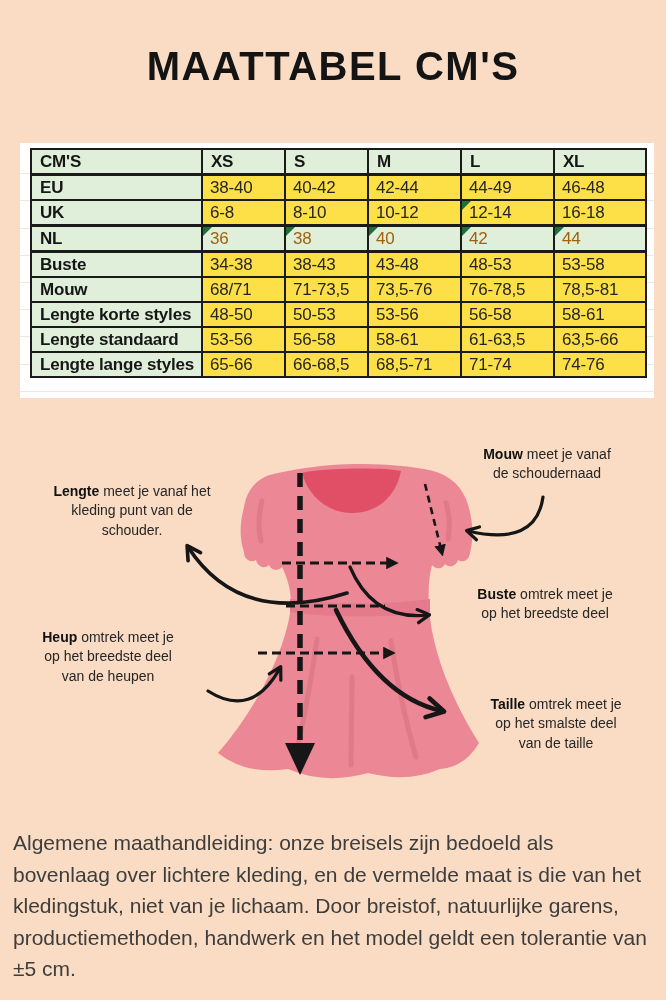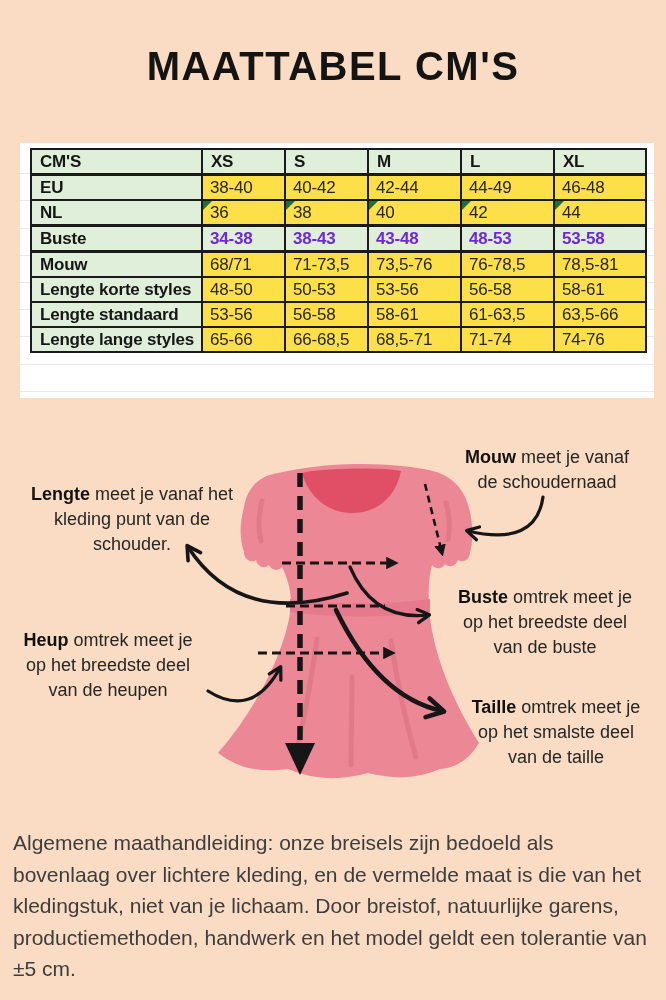--- a/index.html
+++ b/index.html
@@ -31,31 +31,31 @@
     font-size:17px; text-align:left; vertical-align:middle;
     position:relative; white-space:nowrap; letter-spacing:-0.2px;
   }
   .size-table th { background:#e0efda; font-weight:700; color:#161616;padding-left:8px; }
   .size-table td { background:#fde047; font-weight:400; color:#262626; }
   .size-table thead th { border-bottom-width:3px; }
   .size-table tbody tr:nth-child(2) th,
   .size-table tbody tr:nth-child(2) td { border-bottom-width:3px; }
   .size-table tbody tr:nth-child(3) td,
   .size-table tbody tr:nth-child(3) th { border-bottom-width:3px; }
-  .size-table tbody tr:nth-child(3) td { background:#e0efda; font-weight:700; color:#6d28d9; }
+  .size-table tbody tr:nth-child(3) td { background:#e0efda; font-weight:400; color:#a16207; }
   .flag {
     position:absolute; top:0; left:0; width:0; height:0;
     border-top:9px solid #1e6f38; border-right:9px solid transparent;
   }
   
   .figure { position:absolute; left:0; top:425px; width:666px; height:385px; }
   .figure svg { position:absolute; left:0; top:0; }
   .note {
     position:absolute; text-align:center;
-    font-size:18px; line-height:1.38; color:#262626;
+    font-size:14px; line-height:1.38; color:#262626;
   }
   .note b { font-weight:700; color:#111111; }
   .note-lengte { left:0px;   top:57px;  width:240px;padding-left:12px; }
   .note-mouw   { left:428px; top:20px;  width:238px; }
   .note-buste  { left:424px; top:160px; width:242px; }
   .note-taille { left:446px; top:270px; width:220px; }
   .note-heup   { left:2px;   top:203px; width:212px; }
   
   .footer {
     position:absolute; left:13px; top:827px; width:640px;
@@ -91,20 +91,28 @@
         </tr>
     </thead>
     <tbody>
         <tr>
           <th>EU</th>
           <td>38-40</td>
           <td>40-42</td>
           <td>42-44</td>
           <td>44-49</td>
           <td>46-48</td>
+        </tr>
+        <tr>
+          <th>UK</th>
+          <td>6-8</td>
+          <td>8-10</td>
+          <td>10-12</td>
+          <td>12-14<span class="flag"></span></td>
+          <td>16-18</td>
         </tr>
         <tr>
           <th>NL</th>
           <td>36<span class="flag"></span></td>
           <td>38<span class="flag"></span></td>
           <td>40<span class="flag"></span></td>
           <td>42<span class="flag"></span></td>
           <td>44<span class="flag"></span></td>
         </tr>
         <tr>
@@ -219,21 +227,20 @@
       <div>schouder.</div>
     </div>
     <div class="note note-mouw">
       <div><b>Mouw</b><span> meet je vanaf</span></div>
       <div>de schoudernaad</div>
       <div></div>
     </div>
     <div class="note note-buste">
       <div><b>Buste</b><span> omtrek meet je</span></div>
       <div>op het breedste deel</div>
-      <div>van de buste</div>
     </div>
     <div class="note note-taille">
       <div><b>Taille</b><span> omtrek meet je</span></div>
       <div>op het smalste deel</div>
       <div>van de taille</div>
     </div>
     <div class="note note-heup">
       <div><b>Heup</b><span> omtrek meet je</span></div>
       <div>op het breedste deel</div>
       <div>van de heupen</div>

